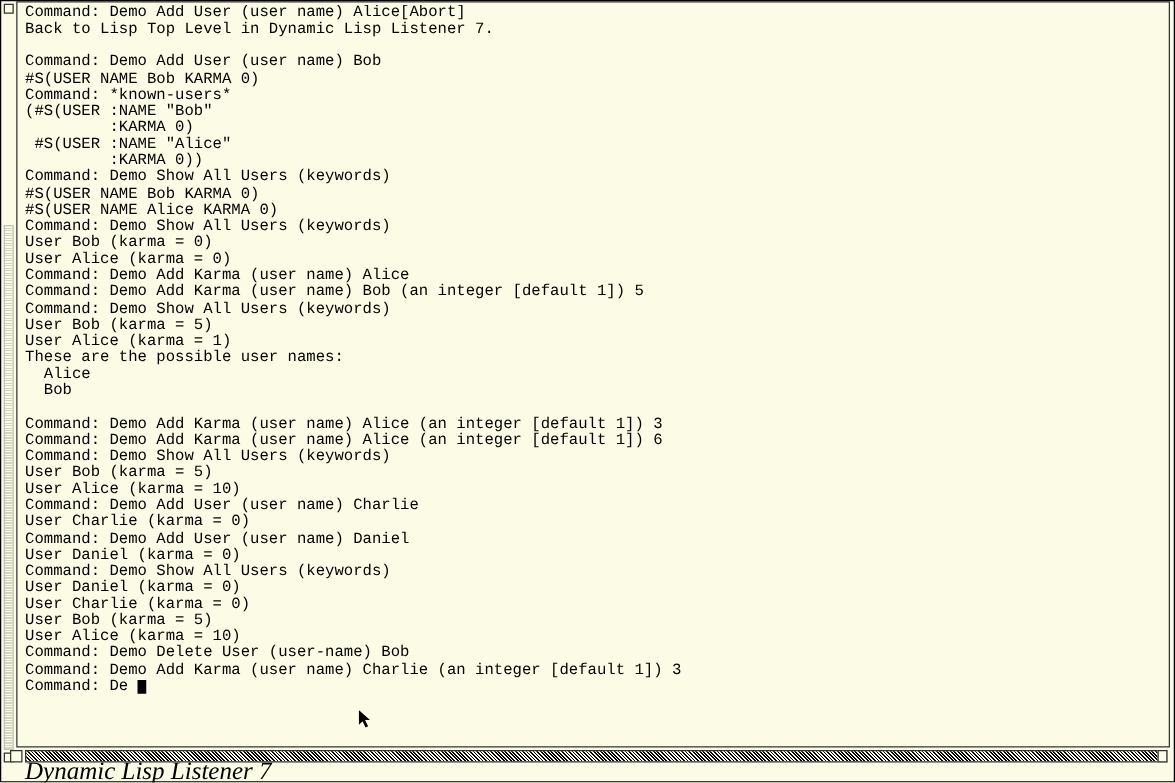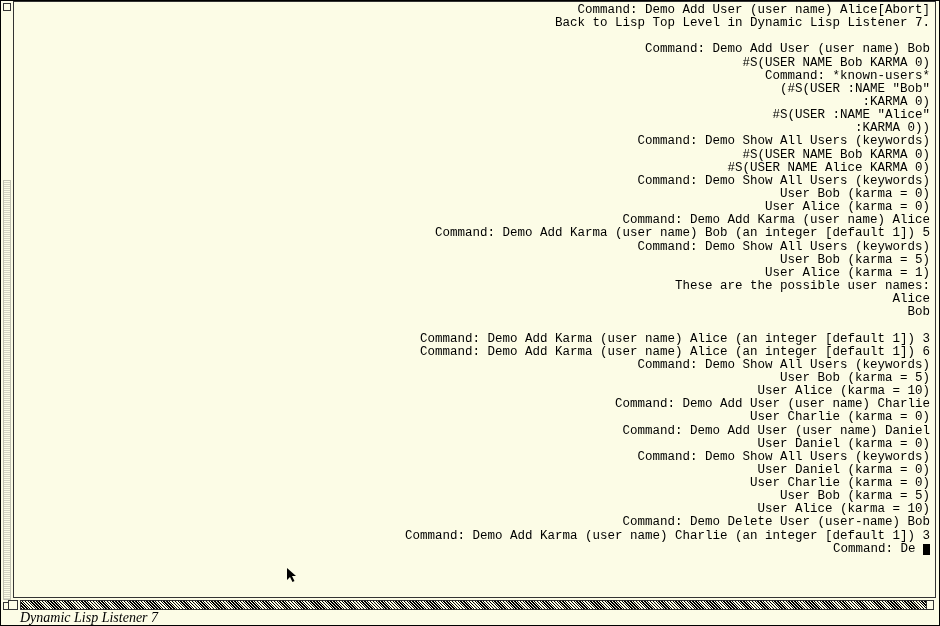--- a/index.html
+++ b/index.html
@@ -42,21 +42,20 @@
       left: 20px;
       right: 10px;
       bottom: 30px;
       white-space: pre;
       font-family: inherit;
       overflow: hidden;
     }
     .terminal-line {
       display: block;
       height: 13.15px;
-      text-align: right;
     }
     .cursor {
       display: inline-block;
       width: 7px;
       height: 11px;
       background: #000;
       vertical-align: text-bottom;
       margin-bottom: 1px;
     }
     .scrollbar-track {
@@ -85,21 +84,21 @@
       height: 10px;
       border: 1px solid #333;
       background: #fcfce6;
     }
     .statusbar {
       position: absolute;
       left: 20px;
       bottom: 2px;
       font-style: italic;
       font-family: "Times New Roman", serif;
-      font-size: 14px;
+      font-size: 20px;
     }
     .mouse-pointer {
       position: absolute;
       left: 287px;
       top: 568px;
       width: 12px;
       height: 16px;
       pointer-events: none;
     }
     .left-vscroll-indicator {

